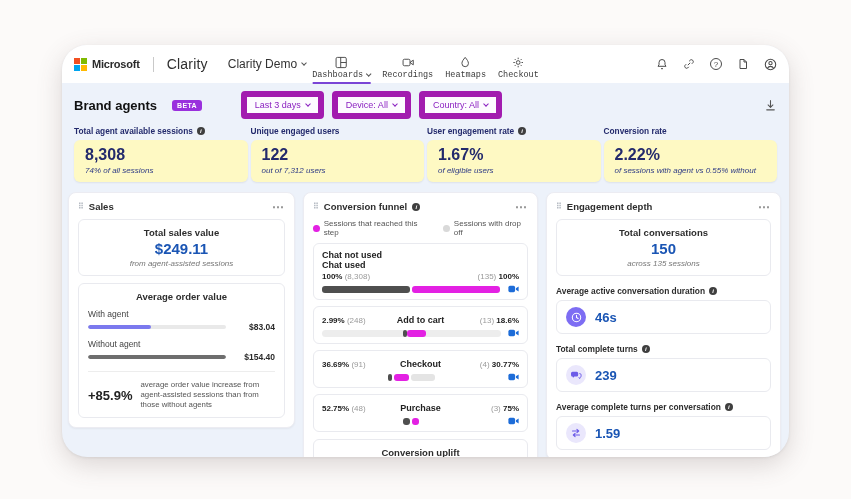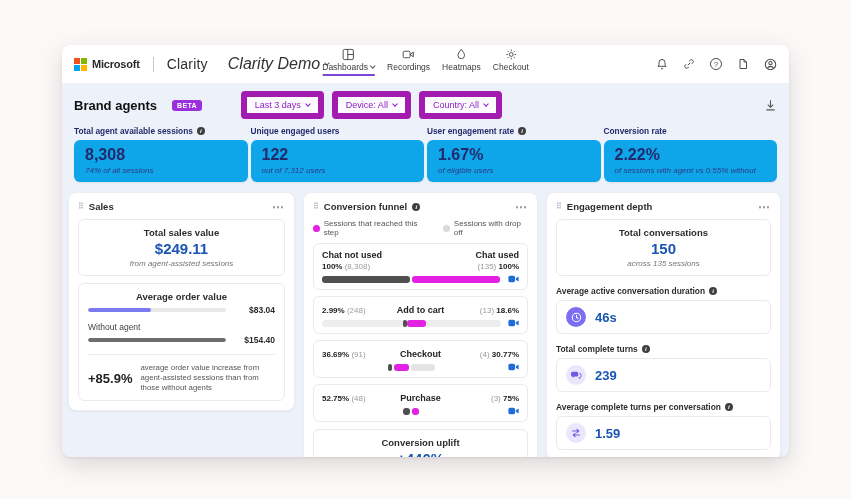--- a/index.html
+++ b/index.html
@@ -4,51 +4,51 @@
 <style>
   * { box-sizing: border-box; margin: 0; padding: 0; }
   body {
     width: 851px; height: 499px; position: relative; overflow: hidden;
     background: #fcfaf9;
     font-family: "Liberation Sans", sans-serif;
     color: #333;
   }
   .window {
     position: absolute; left: 62px; top: 45px; width: 727px; height: 412px;
-    border-radius: 8px; background: #edf2fa; overflow: hidden;
+    border-radius: 25px; background: #edf2fa; overflow: hidden;
     box-shadow: 0 8px 26px rgba(90,70,70,.20), 0 1px 3px rgba(0,0,0,.08);
   }
   
   .topbar { height: 38px; background: #fff; display: flex; align-items: center; padding: 0 12px; position: relative; }
   .brand { display: flex; align-items: center; gap: 5px; }
   .mslogo { display: inline-grid; grid-template-columns: 6px 6px; gap: 1px; }
   .mslogo i { width: 6px; height: 6px; display: block; }
   .ms-text { font-size: 11px; font-weight: 700; color: #2b2b2b; letter-spacing: -0.2px; }
   .divider { width: 1px; height: 15px; background: #c9c9c9; margin: 0 8px; }
   .clarity-text { font-size: 14px; color: #2f2f2f; letter-spacing: .2px; }
-  .project { display: flex; align-items: center; gap: 5px; margin-left: 20px; font-size: 16px; color: #333; cursor: pointer; font-style: italic; }
+  .project { display: flex; align-items: center; gap: 5px; margin-left: 20px; font-size: 12px; color: #333; cursor: pointer; }
   .chev { width: 4px; height: 4px; border-right: 1px solid #555; border-bottom: 1px solid #555; transform: rotate(45deg); display: inline-block; margin-bottom: 2px; }
-  .nav { position: absolute; left: 50%; transform: translateX(-50%); top: 3px; display: flex; gap: 12px; }
+  .nav { position: absolute; left: 50%; transform: translateX(-50%); top: 11px; display: flex; gap: 12px; font-family: Liberation Mono, monospace; }
   .nav-item { display: flex; flex-direction: column; align-items: center; gap: 1px; font-size: 8.5px; color: #3a3a3a; cursor: pointer; }
   .nav-label { display: flex; align-items: center; gap: 3px; padding-bottom: 2px; }
   .nav-item.active .nav-label { border-bottom: 2px solid #7a44d6; font-weight: 400; }
   .top-icons { margin-left: auto; display: flex; align-items: center; gap: 15px; }
   .help-ic { width: 12px; height: 12px; border: 1px solid #4c4c4c; border-radius: 50%; font-size: 8px; display: inline-flex; align-items: center; justify-content: center; color: #4c4c4c; }
   
   .toolbar { display: flex; align-items: center; padding: 8px 12px 5px; gap: 15px; }
   .page-title { font-size: 13px; font-weight: 700; color: #111; }
   .beta { background: #9a30dd; color: #fff; font-size: 7px; font-weight: 700; border-radius: 3px; padding: 2px 5px; letter-spacing: .3px; }
   .filters { display: flex; gap: 8px; margin-left: 24px; }
   .pill { display: flex; align-items: center; gap: 5px; background: #fdfbff; border: 6px solid #a21caf; border-radius: 4px; padding: 3px 8px; font-size: 9px; color: #8a1fc0; cursor: pointer; }
   .pill .chev { border-color: #8a1fc0; }
   .dl-btn { margin-left: auto; cursor: pointer; display: flex; }
   
   .kpi-grid { display: grid; grid-template-columns: repeat(4, 1fr); gap: 0 3px; padding: 0 12px; }
   .kpi-label { font-size: 8.3px; font-weight: 700; color: #232a6c; margin: 2px 0 4px; display: flex; gap: 4px; align-items: center; }
-  .kpi-card { background: #0ea5e9; border-radius: 6px; padding: 6px 11px 7px; box-shadow: 0 1px 2px rgba(0,0,0,.07); }
+  .kpi-card { background: #fef9c3; border-radius: 6px; padding: 6px 11px 7px; box-shadow: 0 1px 2px rgba(0,0,0,.07); }
   .kpi-value { font-size: 16px; font-weight: 700; color: #232a6c; }
   .kpi-sub { font-size: 8px; font-style: italic; color: #2d3a85; margin-top: 2px; }
   .info-i { width: 8px; height: 8px; min-width: 8px; background: #3f3f3f; color: #fff; border-radius: 50%; font-size: 6px; font-style: italic; font-weight: 700; display: inline-flex; align-items: center; justify-content: center; cursor: pointer; }
   
   .widgets { display: grid; grid-template-columns: 227px 235px 235px; gap: 8px; padding: 10px 6px 0; align-items: start; }
   .widget { background: #fff; border-radius: 8px; border: 1px solid #ececf2; box-shadow: 0 1px 2px rgba(0,0,0,.05); padding: 8px 9px 9px; }
   .widget-head { display: flex; align-items: center; gap: 5px; font-size: 9.5px; font-weight: 700; color: #2d2d2d; }
   .drag { color: #b7bcc4; font-size: 8px; cursor: grab; }
   .menu-dots { margin-left: auto; color: #8a8a8a; font-size: 12px; letter-spacing: 1px; cursor: pointer; line-height: 6px; }
   .inner-box { border: 1px solid #e9eaef; border-radius: 6px; margin-top: 7px; padding: 7px 9px; }
@@ -63,21 +63,21 @@
   .aov-fill { height: 100%; border-radius: 2px; }
   .aov-value { font-size: 8.5px; font-weight: 600; color: #2b2b2b; width: 40px; text-align: right; }
   .aov-uplift { display: flex; gap: 8px; align-items: center; border-top: 1px solid #ededed; margin-top: 9px; padding-top: 8px; }
   .uplift-big { font-size: 13px; font-weight: 700; color: #232323; white-space: nowrap; }
   .uplift-text { font-size: 7.8px; color: #555; line-height: 1.3; }
   
   .legend { display: flex; gap: 14px; margin-top: 7px; font-size: 8px; color: #555; align-items: center; }
   .legend-item { display: flex; gap: 4px; align-items: center; }
   .dot { width: 7px; height: 7px; border-radius: 50%; }
   .fstep { border: 1px solid #e9eaef; border-radius: 6px; margin-top: 6px; padding: 6px 8px; }
-  .fstep-toprow { display: flex; justify-content: space-between; font-size: 9px; font-weight: 700; color: #222; }
+  .fstep-toprow { display: flex; justify-content: flex-start; font-size: 9px; font-weight: 700; color: #222; flex-direction: column; }
   .fstep-stats { display: grid; grid-template-columns: 1fr auto 1fr; align-items: center; font-size: 8px; margin-top: 2px; gap: 23px; }
   .fstep-stats .left { justify-self: start; }
   .fstep-stats .mid { justify-self: center; font-size: 9px; font-weight: 700; color: #222; }
   .fstep-stats .right { justify-self: end; }
   .pct { font-weight: 700; color: #222; }
   .cnt { color: #9a9a9a; }
   .fbar-row { display: flex; align-items: center; gap: 7px; margin-top: 4px; }
   .fbar-area { flex: 1; }
   .fbar { height: 7px; display: flex; border-radius: 4px; }
   .fbar .seg { height: 100%; border-radius: 3px; }
@@ -248,20 +248,21 @@
         <span>Sales</span>
         <span class="menu-dots">⋯</span>
       </div>
       <div class="inner-box center">
         <div class="box-label">Total sales value</div>
         <div class="big-blue">$249.11</div>
         <div class="box-sub">from agent-assisted sessions</div>
       </div>
       <div class="inner-box">
         <div class="box-label center">Average order value</div>
+        <div class="aov-row-label">With agent</div>
         <div class="aov-bar-line">
           <div class="aov-track">
               <div class="aov-fill" style="width: 46%; background: rgb(123, 121, 238);"></div>
             </div>
           <span class="aov-value">$83.04</span>
         </div>
         <div class="aov-row-label">Without agent</div>
         <div class="aov-bar-line">
           <div class="aov-track">
               <div class="aov-fill" style="width: 100%; background: rgb(110, 110, 110);"></div>

